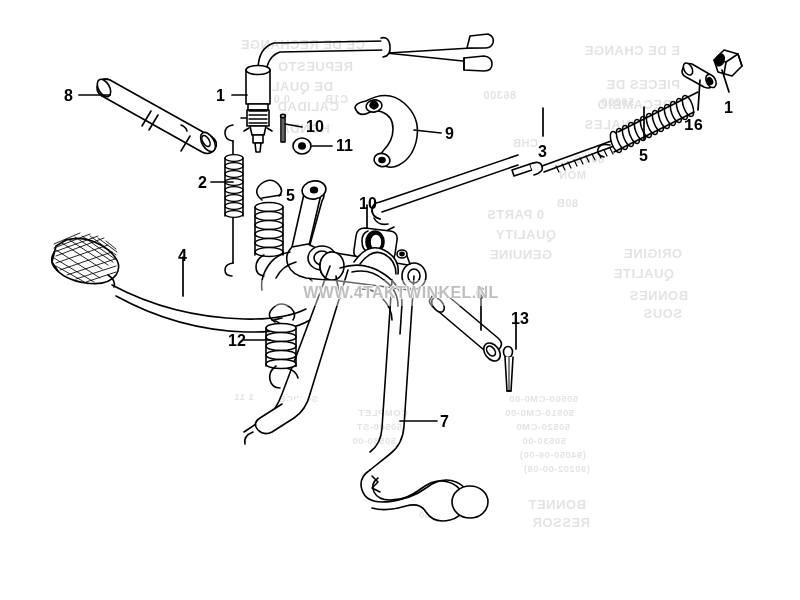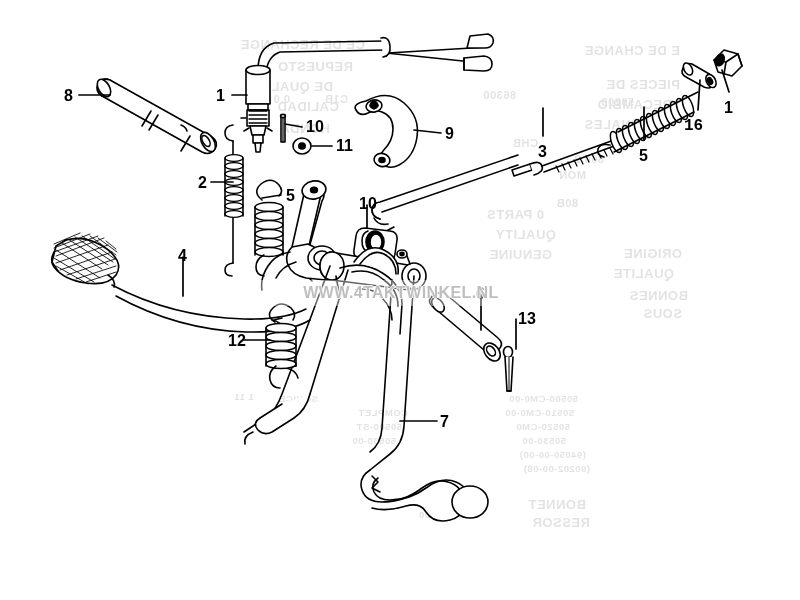--- a/index.html
+++ b/index.html
@@ -423,21 +423,21 @@
       <div class="lbl" style="left: 538px; top: 144px;">3</div>
       <div class="lbl" style="left: 178px; top: 248px;">4</div>
       <div class="lbl" style="left: 286px; top: 188px;">5</div>
       <div class="lbl" style="left: 476px; top: 286px;">6</div>
       <div class="lbl" style="left: 440px; top: 414px;">7</div>
       <div class="lbl" style="left: 64px; top: 88px;">8</div>
       <div class="lbl" style="left: 445px; top: 126px;">9</div>
       <div class="lbl" style="left: 359px; top: 196px;">10</div>
       <div class="lbl" style="left: 336px; top: 138px;">11</div>
       <div class="lbl" style="left: 306px; top: 119px;">10</div>
-      <div class="lbl" style="left: 511px; top: 311px; margin-left: 7px;">13</div>
+      <div class="lbl" style="left: 511px; top: 311px;">13</div>
       <div class="lbl" style="left: 228px; top: 333px;">12</div>
       <div class="lbl" style="left: 639px; top: 148px;">5</div>
       <div class="lbl" style="left: 684px; top: 118px; font-family: Liberation Mono, monospace;">16</div>
       <div class="lbl" style="left: 724px; top: 100px;">1</div>
     </div>
 
   <div class="watermark">WWW.4TAKTWINKEL.NL</div>
 
 </div>
 

